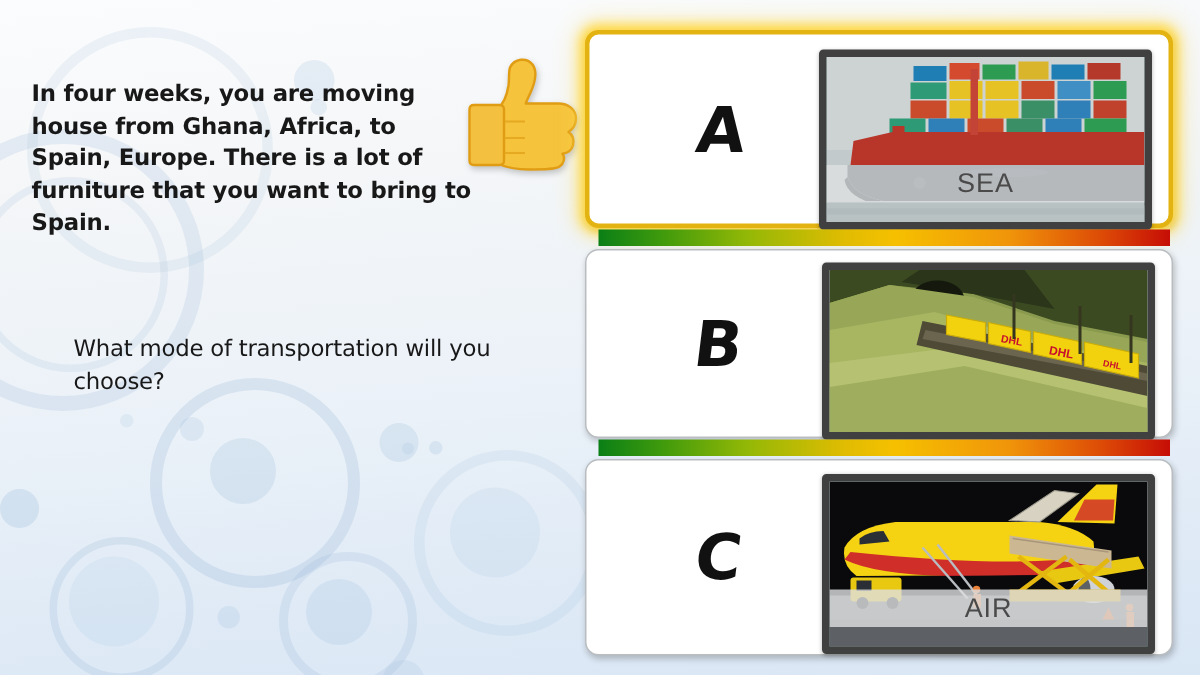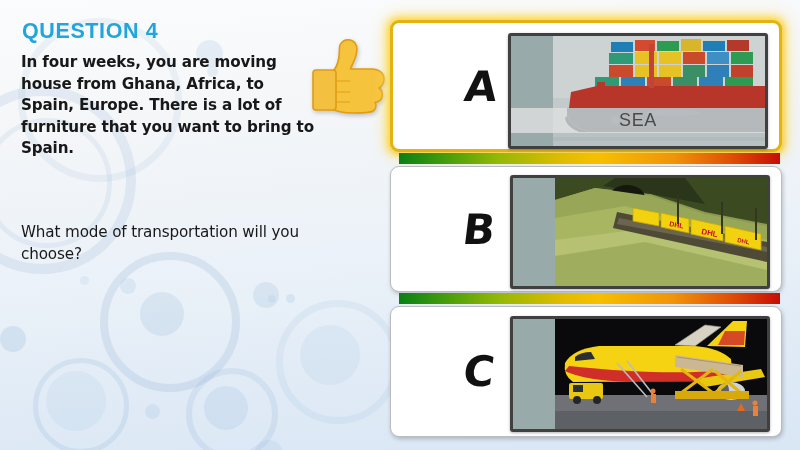--- a/index.html
+++ b/index.html
@@ -29,21 +29,21 @@
     font-size:7px;color:rgba(255,255,255,.55);letter-spacing:.3px;
     white-space:nowrap;
   }
   .body-txt{
     position:absolute;left:21px;width:300px;
     font-family:"DejaVu Sans",sans-serif;
     font-size:15.2px;line-height:21.6px;color:#181818;
     letter-spacing:-.15px;
   }
   #para1{top:52px;font-weight:bold;}
-  #para2{top:222px;}
+  #para2{top:222px;margin-left:28px;}
 
   
   #thumb{position:absolute;left:306px;top:36px;width:82px;height:78px;}
   #thumb svg{display:block;width:82px;height:78px;
     filter:drop-shadow(1px 2px 2px rgba(0,0,0,.22));}
 
   
   .card{
     position:absolute;left:390px;width:392px;
     background:#ffffff;border-radius:9px;
@@ -68,23 +68,22 @@
     display:flex;align-items:center;justify-content:center;
     font-family:"DejaVu Sans",sans-serif;
     font-size:42px;font-weight:bold;color:#111;
     transform:skewX(-7deg);
   }
 
   
   .photo{
     position:absolute;top:10px;right:11px;
     width:212px;height:110px;border-radius:3px;overflow:hidden;
-    border:3px solid #404040;background:#9aa;
+    border:5px solid #404040;background:#9aa;
     box-shadow:0 1px 3px rgba(0,0,0,.3);
-    padding-left:42px;
   }
   #cardB .photo{top:8px;height:108px;}
   #cardC .photo{top:9px;height:110px;}
   .photo svg{display:block;width:100%;height:100%;}
   .caption{
     position:absolute;left:0;right:0;bottom:13px;height:25px;
     background:rgba(222,224,225,.80);
     display:flex;align-items:center;justify-content:center;
     font-family:"Liberation Sans",sans-serif;
     font-size:18px;color:#4a4a4a;letter-spacing:.6px;
@@ -122,21 +121,20 @@
     <div class="bub" style="left:120px;top:278px;width:16px;height:16px;background:rgba(150,185,218,.18);"></div>
     <div class="bub" style="left:80px;top:276px;width:9px;height:9px;background:rgba(150,185,218,.16);"></div>
     <div class="bub" style="left:145px;top:404px;width:15px;height:15px;background:rgba(150,185,218,.18);"></div>
     <div class="bub" style="left:268px;top:295px;width:8px;height:8px;background:rgba(150,185,218,.16);"></div>
     <div class="bub" style="left:255px;top:440px;width:28px;height:28px;background:rgba(150,185,218,.16);"></div>
     <div class="ring" style="left:276px;top:300px;width:110px;height:110px;border:7px solid rgba(150,182,214,.14);"></div>
     <div class="bub" style="left:300px;top:325px;width:60px;height:60px;background:rgba(150,185,218,.13);"></div>
   </div>
 
   <div id="watermark"></div>
-  <div id="qtitle">QUESTION 4</div>
   <div id="para1" class="body-txt">In four weeks, you are moving house from Ghana, Africa, to Spain, Europe. There is a lot of furniture that you want to bring to Spain.</div>
   <div id="para2" class="body-txt">What mode of transportation will you choose?</div>
 
   <div id="thumb">
     <svg viewBox="0 0 82 78" xmlns="http://www.w3.org/2000/svg">
       <g>
         <path d="M34 9 C37 3 45 2 49 7 C52 11 51 18 48 25 C46.5 28.5 45 31 44.5 33 L66 33 C73 33 78 37 78 43 C78 47 76 50 73 52 C76 54 77 57 76 61 C75 64.5 72 66 69 66.5 C71 69 70 73 67 75 C64 77 56 77 47 77 C38 77 31 75.5 26 73 L26 36 C30 33 32 27 33 21 C33.6 16.6 33 12 34 9 Z" fill="#f6c33d" stroke="#e09c13" stroke-width="1.6" stroke-linejoin="round"></path>
         <path d="M10 34 L27 34 C29 34 30 35 30 37 L30 71 C30 73 29 74 27 74 L10 74 C8 74 7 73 7 71 L7 37 C7 35 8 34 10 34 Z" fill="#f4c040" stroke="#e09c13" stroke-width="1.6" stroke-linejoin="round"></path>
         <path d="M30 45 L44 45" stroke="#e0a21a" stroke-width="1.4" fill="none" opacity=".75"></path>
         <path d="M30 56 L44 56" stroke="#e0a21a" stroke-width="1.4" fill="none" opacity=".75"></path>
@@ -278,16 +276,17 @@
         <circle cx="22" cy="81" r="4" fill="#22262c"></circle>
           <circle cx="42" cy="81" r="4" fill="#22262c"></circle>
 
         <circle cx="98" cy="72" r="2.5" fill="#e8823a"></circle>
         <rect x="96" y="75" width="5" height="9" fill="#e8823a"></rect>
         <circle cx="200" cy="84" r="2.5" fill="#e8823a"></circle>
         <rect x="198" y="87" width="5" height="10" fill="#e8823a"></rect>
 
         <path d="M182 92 L186 84 L190 92 Z" fill="#e06a1e"></path>
       </svg>
+      <div class="caption">AIR</div>
     </div>
   </div>
 
 </div>
 
 </body></html>

